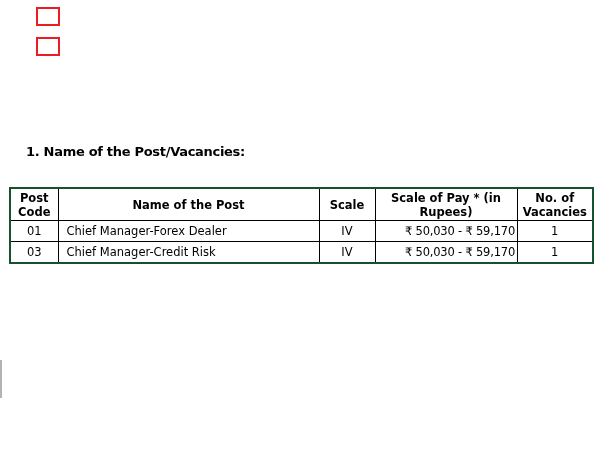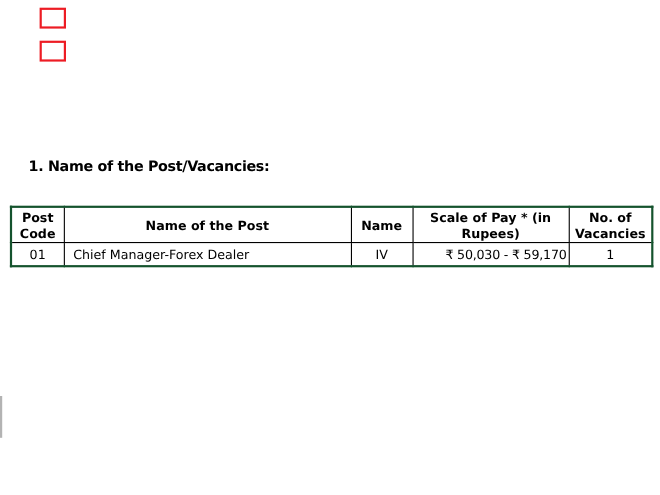--- a/index.html
+++ b/index.html
@@ -83,29 +83,36 @@
       <col style="width:48px">
       <col style="width:261px">
       <col style="width:56px">
       <col style="width:142px">
       <col style="width:76px">
     </colgroup>
     <thead>
       <tr>
         <th>Post Code</th>
         <th>Name of the Post</th>
-        <th>Name</th>
+        <th>Scale</th>
         <th>Scale of Pay * (in Rupees)</th>
         <th>No. of Vacancies</th>
       </tr>
     </thead>
     <tbody>
       <tr>
         <td class="cell-code">01</td>
         <td class="cell-name">Chief Manager-Forex Dealer</td>
         <td class="cell-scale">IV</td>
         <td class="cell-pay">₹ 50,030 - ₹ 59,170</td>
         <td class="cell-vac">1</td>
       </tr>
+      <tr>
+        <td class="cell-code">03</td>
+        <td class="cell-name">Chief Manager-Credit Risk</td>
+        <td class="cell-scale">IV</td>
+        <td class="cell-pay">₹ 50,030 - ₹ 59,170</td>
+        <td class="cell-vac">1</td>
+      </tr>
     </tbody>
   </table>
 
 </div>
 
 </body></html>

